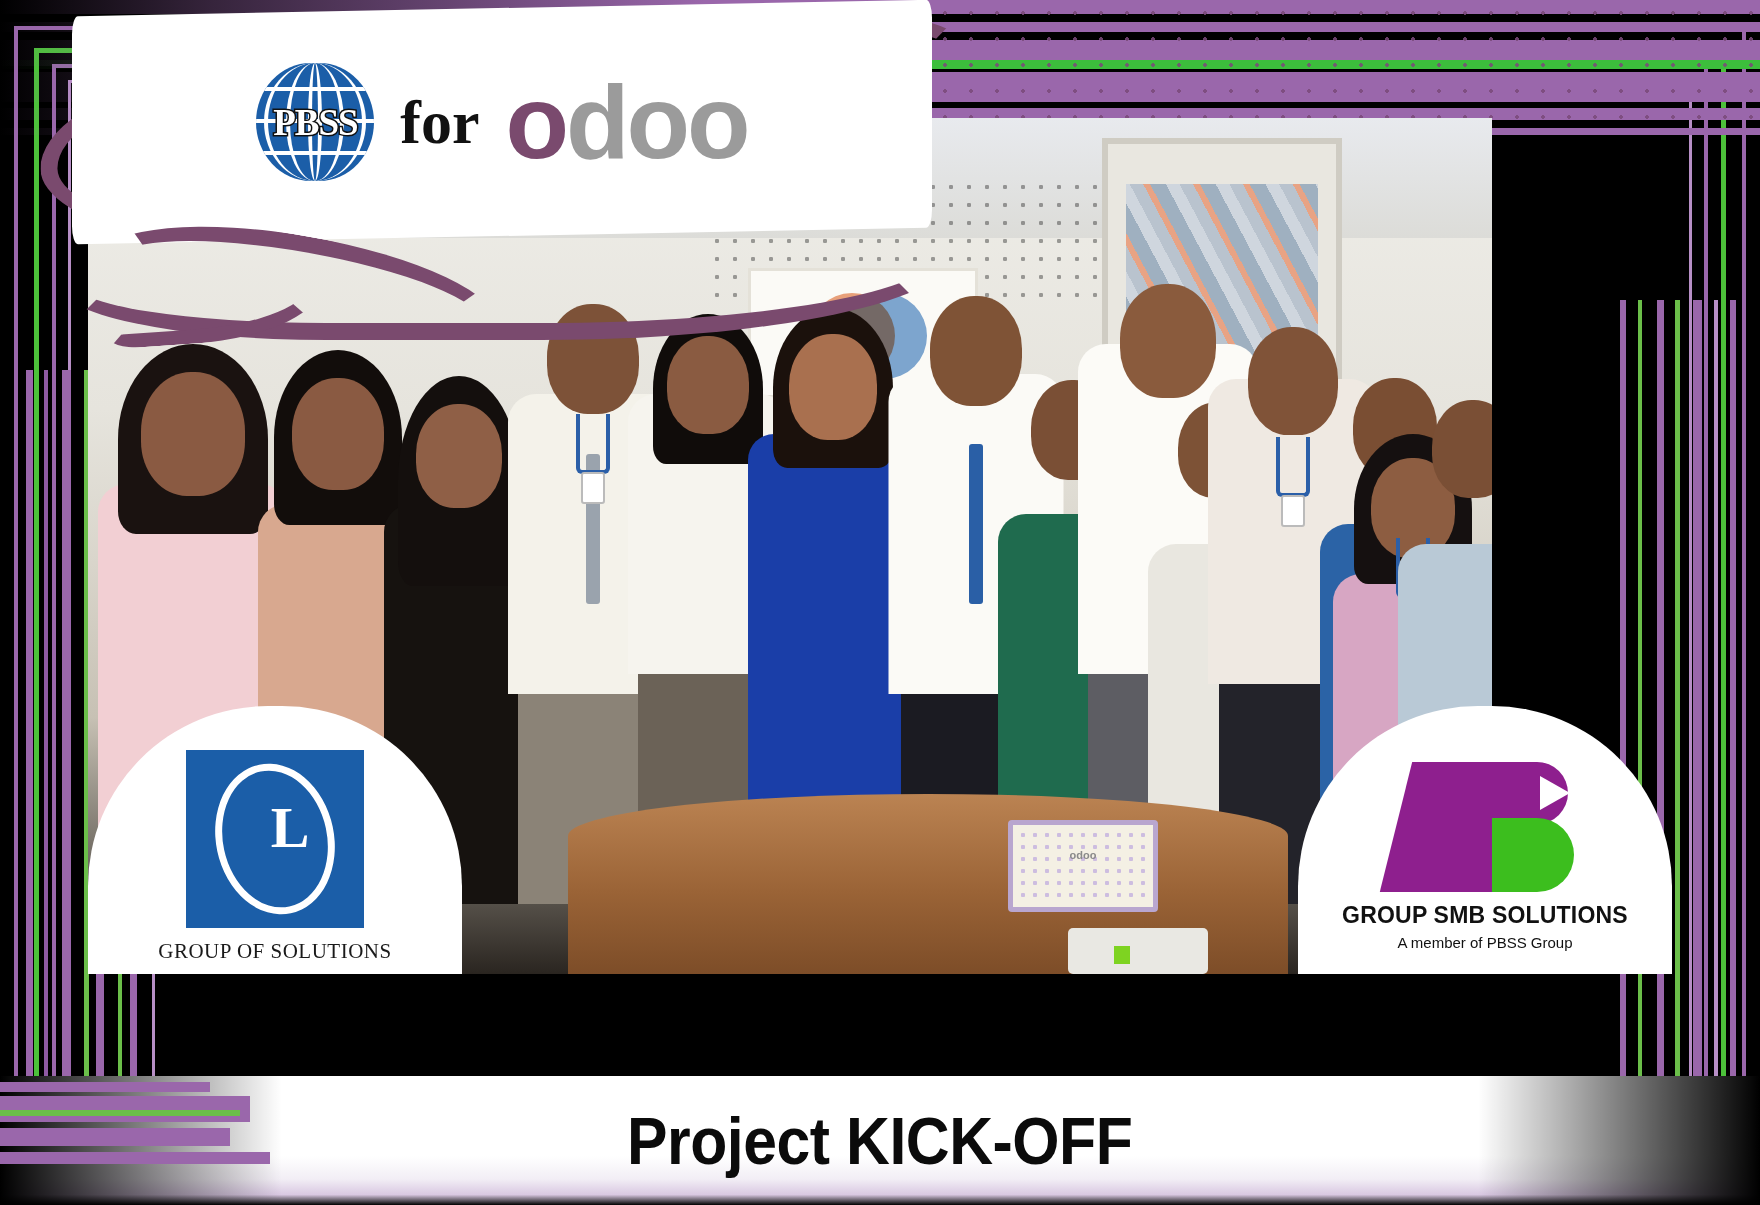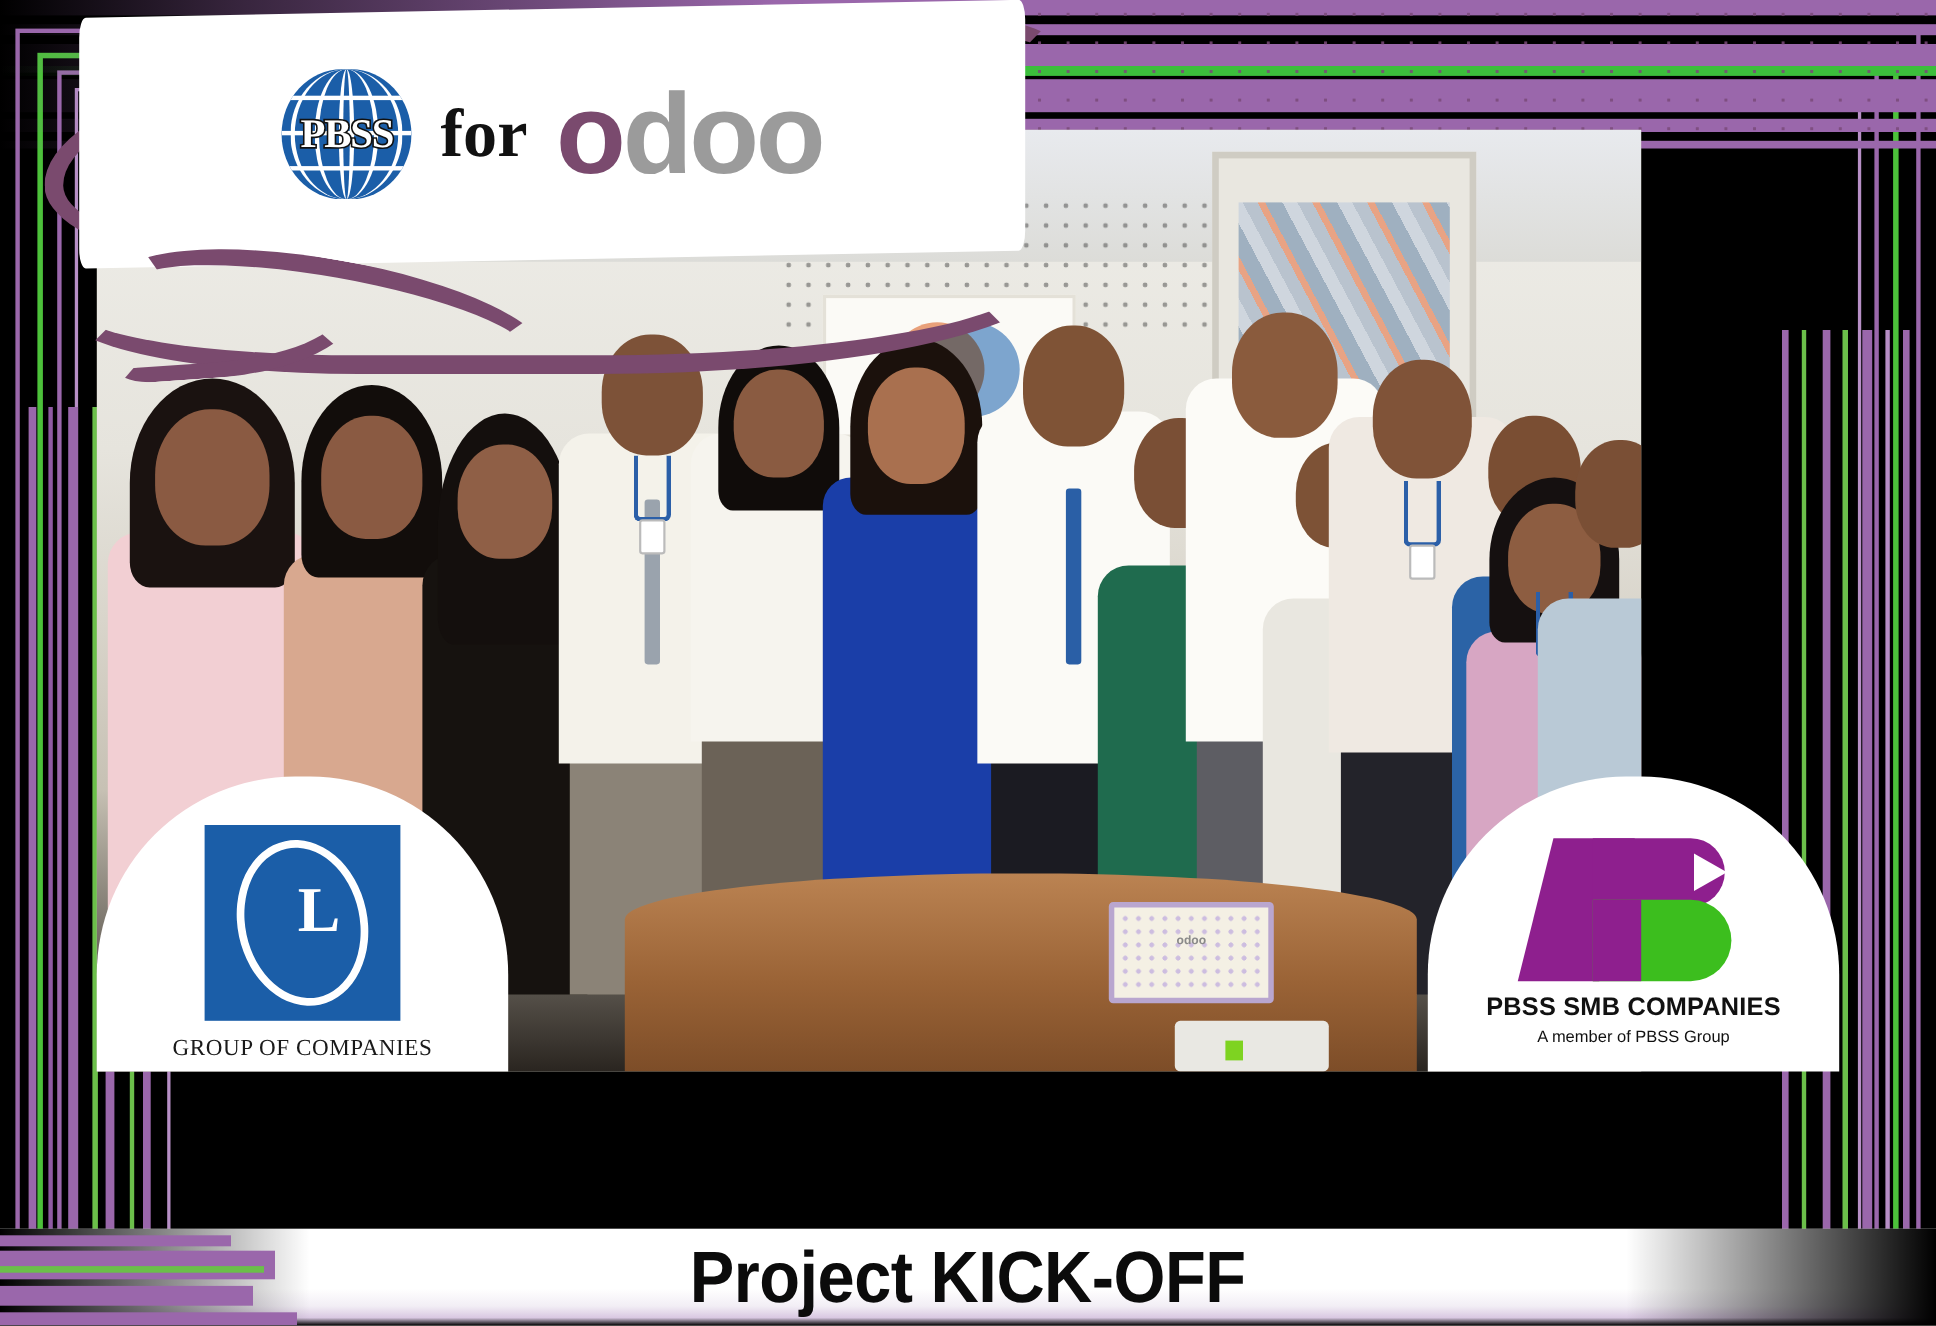--- a/index.html
+++ b/index.html
@@ -234,21 +234,21 @@
     border-radius:0 38px 38px 0;
   }
   .pb-green:before {
     content:""; position:absolute; left:0; top:0; width:44px; height:74px; background:#8e1f8e;
   }
   .pbss-title { font-size:23px; font-weight:bold; letter-spacing:.2px; color:#111; }
   .pbss-sub { font-size:15px; color:#111; margin-top:5px; }
 
   
   .bottom-banner {
-    position:absolute; left:0; right:0; bottom:0; height:88px;
+    position:absolute; left:0; right:0; bottom:0; height:129px;
     background:
       linear-gradient(90deg, rgba(0,0,0,1) 0%, rgba(0,0,0,0) 16%),
       linear-gradient(270deg, rgba(0,0,0,1) 0%, rgba(0,0,0,0) 16%),
       linear-gradient(180deg,#ffffff 0%, #ffffff 62%, #f2eef5 80%, #d9c8e2 92%, #000 100%);
     display:flex; align-items:center; justify-content:center;
   }
   .bottom-banner-strips { position:absolute; left:0; top:0; bottom:0; width:280px; }
   .bb-strip { position:absolute; left:0; background:#9a67ab; }
   .bb-green { position:absolute; left:0; width:240px; height:6px; top:34px; background:#6bbf4a; }
   .title-text {
@@ -446,32 +446,32 @@
   <div class="swoosh swoosh-tick"></div>
 
   <div class="circle-left">
     <div class="tal-wrap">
       <div class="tal-square">
         <div class="tal-ellipse"></div>
         <div class="tal-letters">
           <span class="l2">L</span>
         </div>
       </div>
-      <div class="tal-caption">GROUP OF COMPANIES</div>
+      <div class="tal-caption">GROUP OF SOLUTIONS</div>
     </div>
   </div>
 
   <div class="circle-right">
     <div class="pbss-wrap">
       <div class="pb-mark">
         <div class="pb-p"></div>
         <div class="pb-arrow"></div>
         <div class="pb-green"></div>
       </div>
-      <div class="pbss-title">PBSS SMB COMPANIES</div>
+      <div class="pbss-title">GROUP SMB SOLUTIONS</div>
       <div class="pbss-sub">A member of PBSS Group</div>
     </div>
   </div>
 
   <div class="bottom-banner">
     <div class="bottom-banner-strips">
       <div class="bb-strip" style="top:6px;  width:210px; height:10px;"></div>
       <div class="bb-strip" style="top:20px; width:250px; height:26px;"></div>
       <div class="bb-green"></div>
       <div class="bb-strip" style="top:52px; width:230px; height:18px;"></div>

